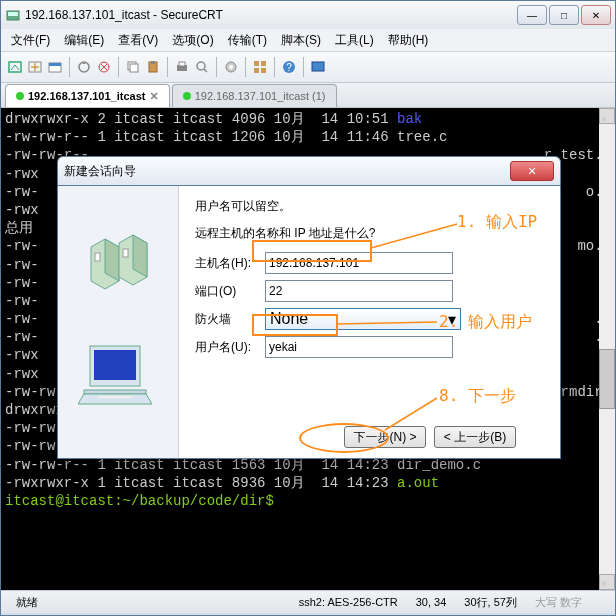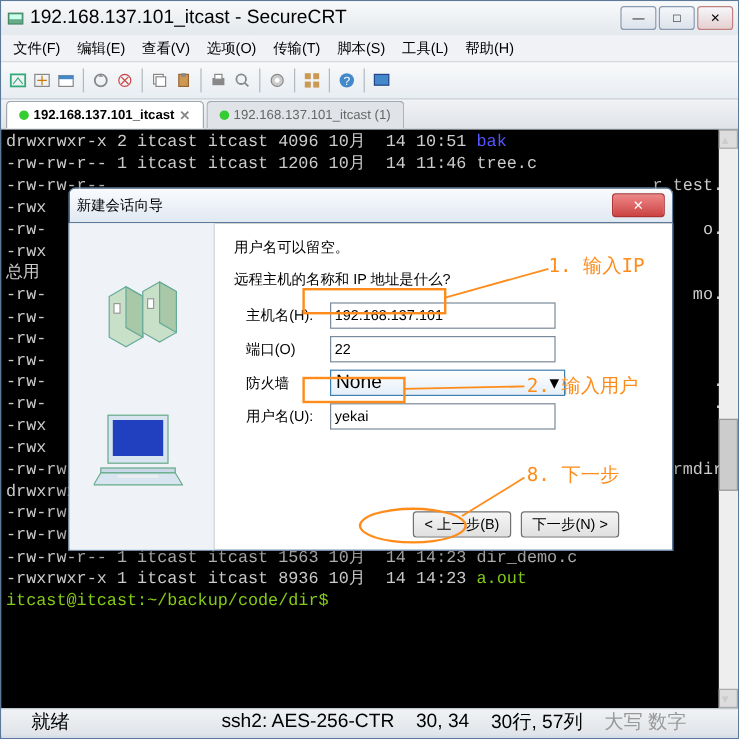--- a/index.html
+++ b/index.html
@@ -1,48 +1,48 @@
 <!DOCTYPE html>
 <html><head>
 <meta charset="utf-8">
 <style>
 body{margin:0;font-family:'Microsoft YaHei',Tahoma,sans-serif;font-size:12px;background:#dcdcdc;overflow:hidden}
 .window{width:616px;height:616px;background:linear-gradient(to bottom,#e8ecf0,#d4dde8);border:1px solid #5b7a99;box-sizing:border-box;position:relative}
 .titlebar{height:28px;background:linear-gradient(to bottom,#f8f9fa,#e3e8ed);display:flex;align-items:center;padding:0 4px}
 .titlebar-icon{width:16px;height:16px;margin-right:4px}
-.titlebar-text{flex:1;font-size:16px}
+.titlebar-text{flex:1;font-size:12px}
 .win-btns{display:flex;gap:2px}
 .win-btn{width:28px;height:18px;background:linear-gradient(to bottom,#f5f7fa,#dce3eb);border:1px solid #8a9bb0;border-radius:3px;display:flex;align-items:center;justify-content:center;font-size:10px}
 .win-btn.close{background:linear-gradient(to bottom,#f5f7fa,#e6cfd0);border-color:#c08080}
 .menubar{height:22px;background:#f0f2f5;display:flex;align-items:center;padding:0 4px;gap:2px;font-size:12px;border-bottom:1px solid #d0d4d8}
 .menu-item{padding:2px 6px}
 .toolbar{height:30px;background:linear-gradient(to bottom,#f8f9fa,#e8edf2);display:flex;align-items:center;padding:0 6px;gap:4px;border-bottom:1px solid #c0c8d0}
 .tb-icon{width:16px;height:16px;display:flex;align-items:center;justify-content:center}
 .tb-sep{width:1px;height:20px;background:#b0b8c0;margin:0 2px}
 .tabs{height:24px;background:linear-gradient(to bottom,#f0f2f5,#e0e4e8);display:flex;align-items:flex-end;padding-left:4px;border-bottom:1px solid #c0c8d0}
 .tab{height:22px;padding:0 10px;display:flex;align-items:center;gap:4px;border:1px solid #a0a8b0;border-bottom:none;border-radius:4px 4px 0 0;background:#f5f7fa;margin-right:2px;font-size:11px}
 .tab.active{background:#fff;font-weight:bold}
 .tab.inactive{background:#e0e4e8;color:#666}
 .tab-dot{width:8px;height:8px;border-radius:50%}
 .terminal{background:#000;color:#ccc;font-family:'Consolas','Courier New',monospace;font-size:14px;padding:2px 4px;line-height:1.3;height:478px;overflow:hidden;position:relative}
 .term-line{white-space:pre}
 .blue{color:#5555ff}
 .green{color:#84cc16}
-.statusbar{height:22px;background:linear-gradient(to bottom,#f0f2f5,#e0e4e8);display:flex;align-items:center;padding:0 25px;font-size:16px;border-top:1px solid #c0c8d0}
+.statusbar{height:22px;background:linear-gradient(to bottom,#f0f2f5,#e0e4e8);display:flex;align-items:center;padding:0 15px;font-size:11px;border-top:1px solid #c0c8d0}
 .sb-item{margin-right:18px}
 .sb-spacer{flex:1}
 
 
 .dialog{position:absolute;top:155px;left:56px;width:504px;height:302px;box-shadow:0 4px 20px rgba(0,0,0,0.5)}
 .dlg-titlebar{height:28px;background:linear-gradient(to bottom,#fafcfe,#e0e8f2);border:1px solid #5b7a99;border-radius:6px 6px 0 0;display:flex;align-items:center;padding:0 6px}
 .dlg-close{width:42px;height:18px;background:linear-gradient(to bottom,#e88,#c44);border:1px solid #a33;border-radius:3px;color:#fff;display:flex;align-items:center;justify-content:center;font-size:11px}
 .dlg-body{background:#fff;border:1px solid #5b7a99;border-top:none;height:272px;display:flex}
 .dlg-left{width:120px;background:#eff3f7;border-right:1px solid #d0d4d8;display:flex;flex-direction:column;align-items:center;justify-content:space-around;padding:20px 0}
 .dlg-right{flex:1;padding:12px 16px;position:relative;font-size:12px}
-.dlg-row{display:flex;align-items:center;margin:6px 10px}
+.dlg-row{display:flex;align-items:center;margin:6px 0}
 .dlg-label{width:70px}
 .dlg-input{width:180px;height:18px;border:1px solid #7a8a9a;padding:1px 3px;font-size:12px}
 .dlg-select{width:186px;height:20px;border:1px solid #3c7fb1;background:linear-gradient(to bottom,#fff,#e4eef8);font-size:16px;padding:1px}
 .dlg-btns{position:absolute;bottom:10px;right:14px;left:14px;display:flex;justify-content:flex-end;gap:8px}
 .dlg-btn{min-width:82px;height:22px;border:1px solid #707070;background:linear-gradient(to bottom,#f5f5f5,#e0e0e0);border-radius:3px;font-size:12px;display:flex;align-items:center;justify-content:center}
 .highlight-box{position:absolute;border:2px solid #ff8c1a;pointer-events:none}
 .annotation{position:absolute;color:#ff8c1a;font-family:'Consolas',monospace;font-size:16px;pointer-events:none;z-index:10}
 .annotation-line{stroke:#ff8c1a;stroke-width:1.5;fill:none}
 .oval{border:2px solid #ff8c1a;border-radius:50%;position:absolute;pointer-events:none}
 
@@ -269,22 +269,22 @@
             <span>None</span>
               <span>▾</span>
           </div>
         </div>
         <div class="dlg-row">
           <span class="dlg-label">用户名(U):</span>
           <input class="dlg-input" value="yekai" style="">
         </div>
 
         <div class="dlg-btns">
+          <button class="dlg-btn">下一步(N) &gt;</button>
           <button class="dlg-btn">&lt; 上一步(B)</button>
-          <button class="dlg-btn">下一步(N) &gt;</button>
           <span style="width:22px"></span>
         </div>
 
         <div class="highlight-box" style="top:54px;left:73px;width:116px;height:18px"></div>
         <div class="highlight-box" style="top:128px;left:73px;width:82px;height:18px"></div>
         <div class="oval" style="top:237px;left:120px;width:86px;height:26px"></div>
 
         <span class="annotation" style="top:26px;left:278px">1. 输入IP</span>
         <span class="annotation" style="top:126px;left:260px">2. 输入用户</span>
         <span class="annotation" style="top:200px;left:260px">8. 下一步</span>

